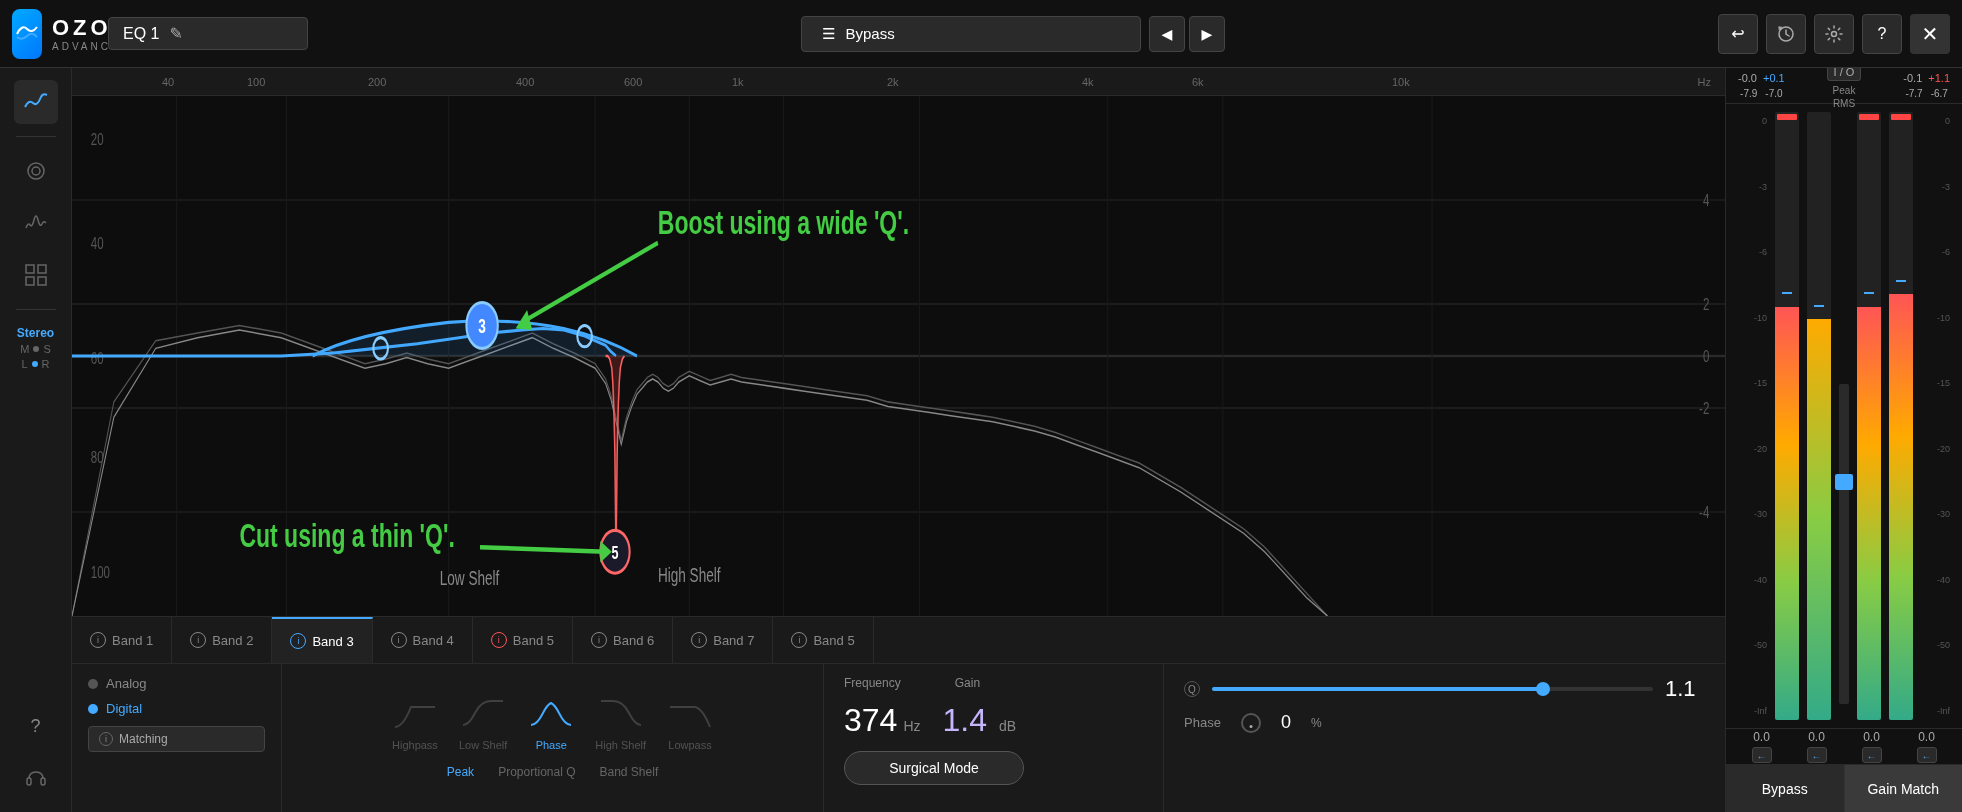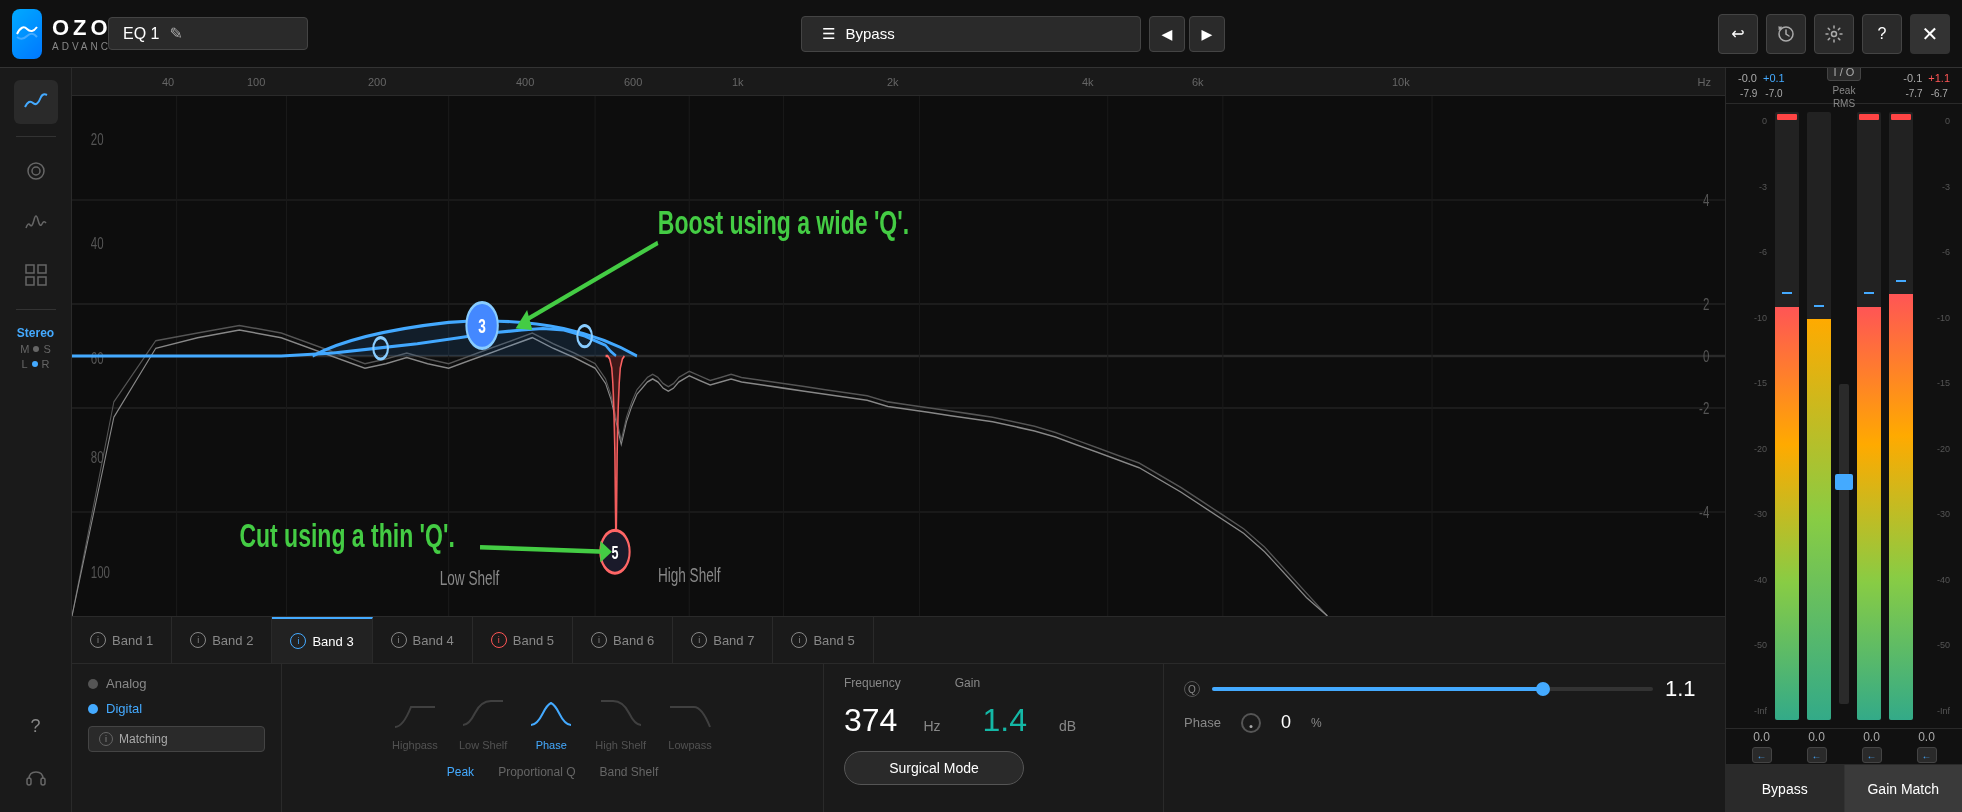--- a/index.html
+++ b/index.html
@@ -407,35 +407,35 @@
       display: flex;
       gap: 30px;
     }
     .param-label {
       font-size: 12px;
       color: #888;
     }
     .param-values {
       display: flex;
       align-items: baseline;
-      gap: 32px;
+      gap: 12px;
     }
     .param-freq {
       font-size: 32px;
       color: white;
       font-weight: 300;
     }
     .param-freq-unit {
       font-size: 14px;
       color: #888;
       margin-left: -6px;
     }
     .param-gain {
       font-size: 32px;
-      color: #14b8a6;
+      color: #c4b5fd;
       font-weight: 300;
     }
     .param-gain-unit {
       font-size: 14px;
       color: #888;
     }
     .surgical-btn {
       background: #2a2a2a;
       border: 1px solid #555;
       border-radius: 20px;

